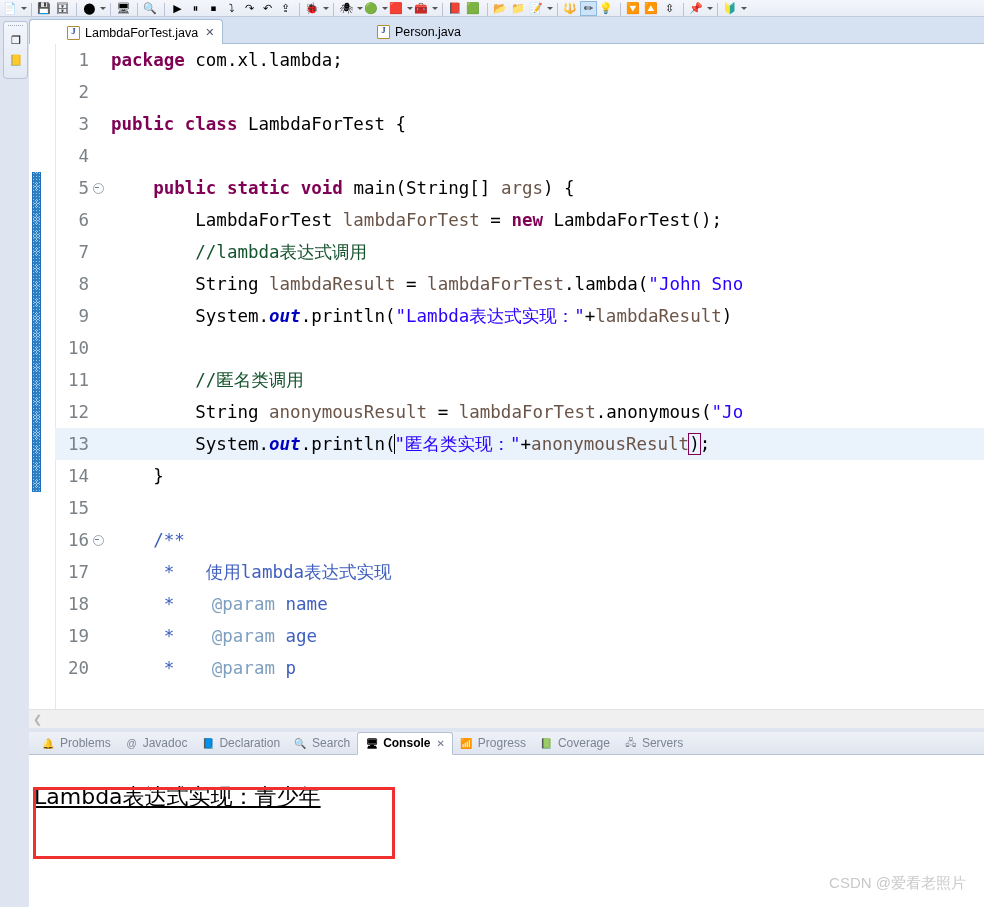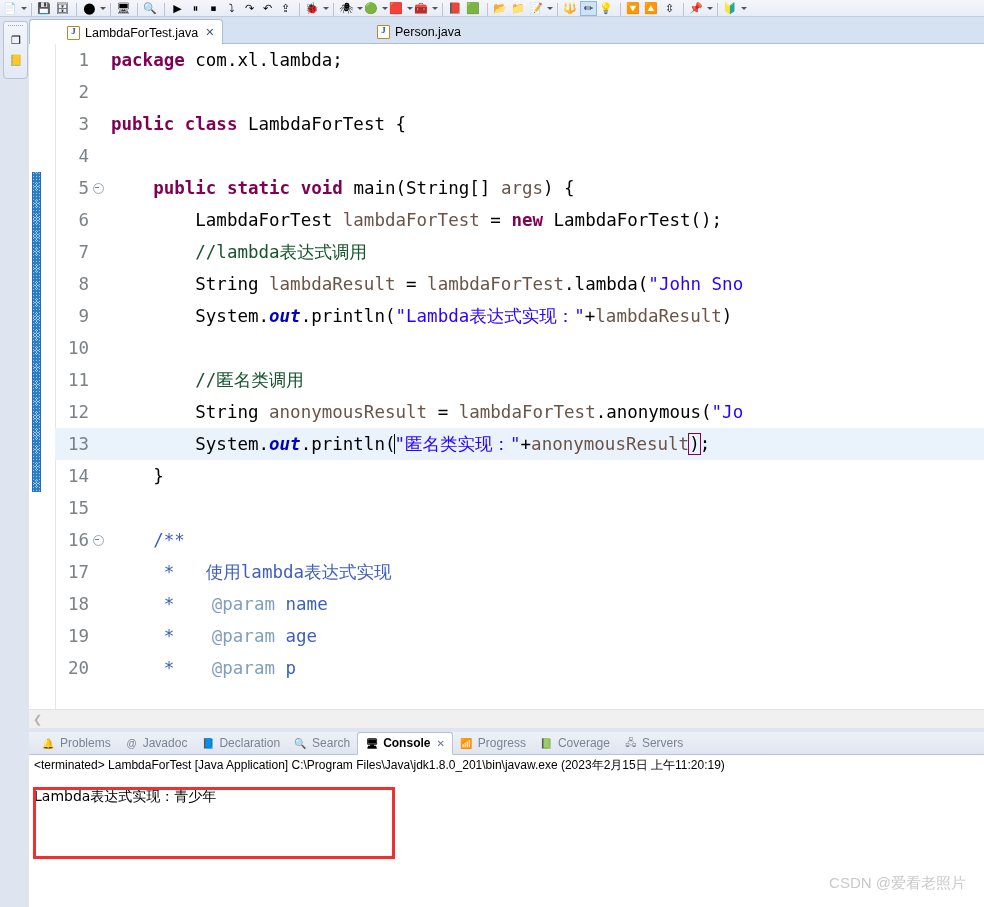--- a/index.html
+++ b/index.html
@@ -331,24 +331,25 @@
     box-sizing: border-box;
     white-space: nowrap;
     overflow: hidden;
     line-height: 19px;
   }
   .console-out {
     position: absolute;
     left: 5px; top: 49px;
     width: 940px;
     font-family: "DejaVu Sans", sans-serif;
-    font-size: 14px;
+    font-size: 22px;
     line-height: 31px;
     color: #000;
     white-space: pre;
+    text-decoration: underline;
   }
   .redbox {
     position: absolute;
     left: 33px; top: 787px;
     width: 362px; height: 72px;
     border: 3px solid #f0302f;
     box-sizing: border-box;
     pointer-events: none;
   }
 
@@ -492,19 +493,18 @@
       </div>
       <div class="vtab">
         <span class="vicon">📗</span>
         <span>Coverage</span>
       </div>
       <div class="vtab">
         <span class="vicon">🖧</span>
         <span>Servers</span>
       </div>
     </div>
-  <div class="console-status">&lt;terminated&gt; LambdaForTest [Java Application] C:\Program Files\Java\jdk1.8.0_201\bin\javaw.exe (2023年2月15日 上午11:20:19)</div>
   <div class="console-out" id="console-out"><div>Lambda表达式实现：青少年</div></div>
 </div>
 
 <div class="redbox" style="border-color: rgb(240, 48, 47);"></div>
 
 <div class="watermark">CSDN @爱看老照片</div>
 
 </body></html>

